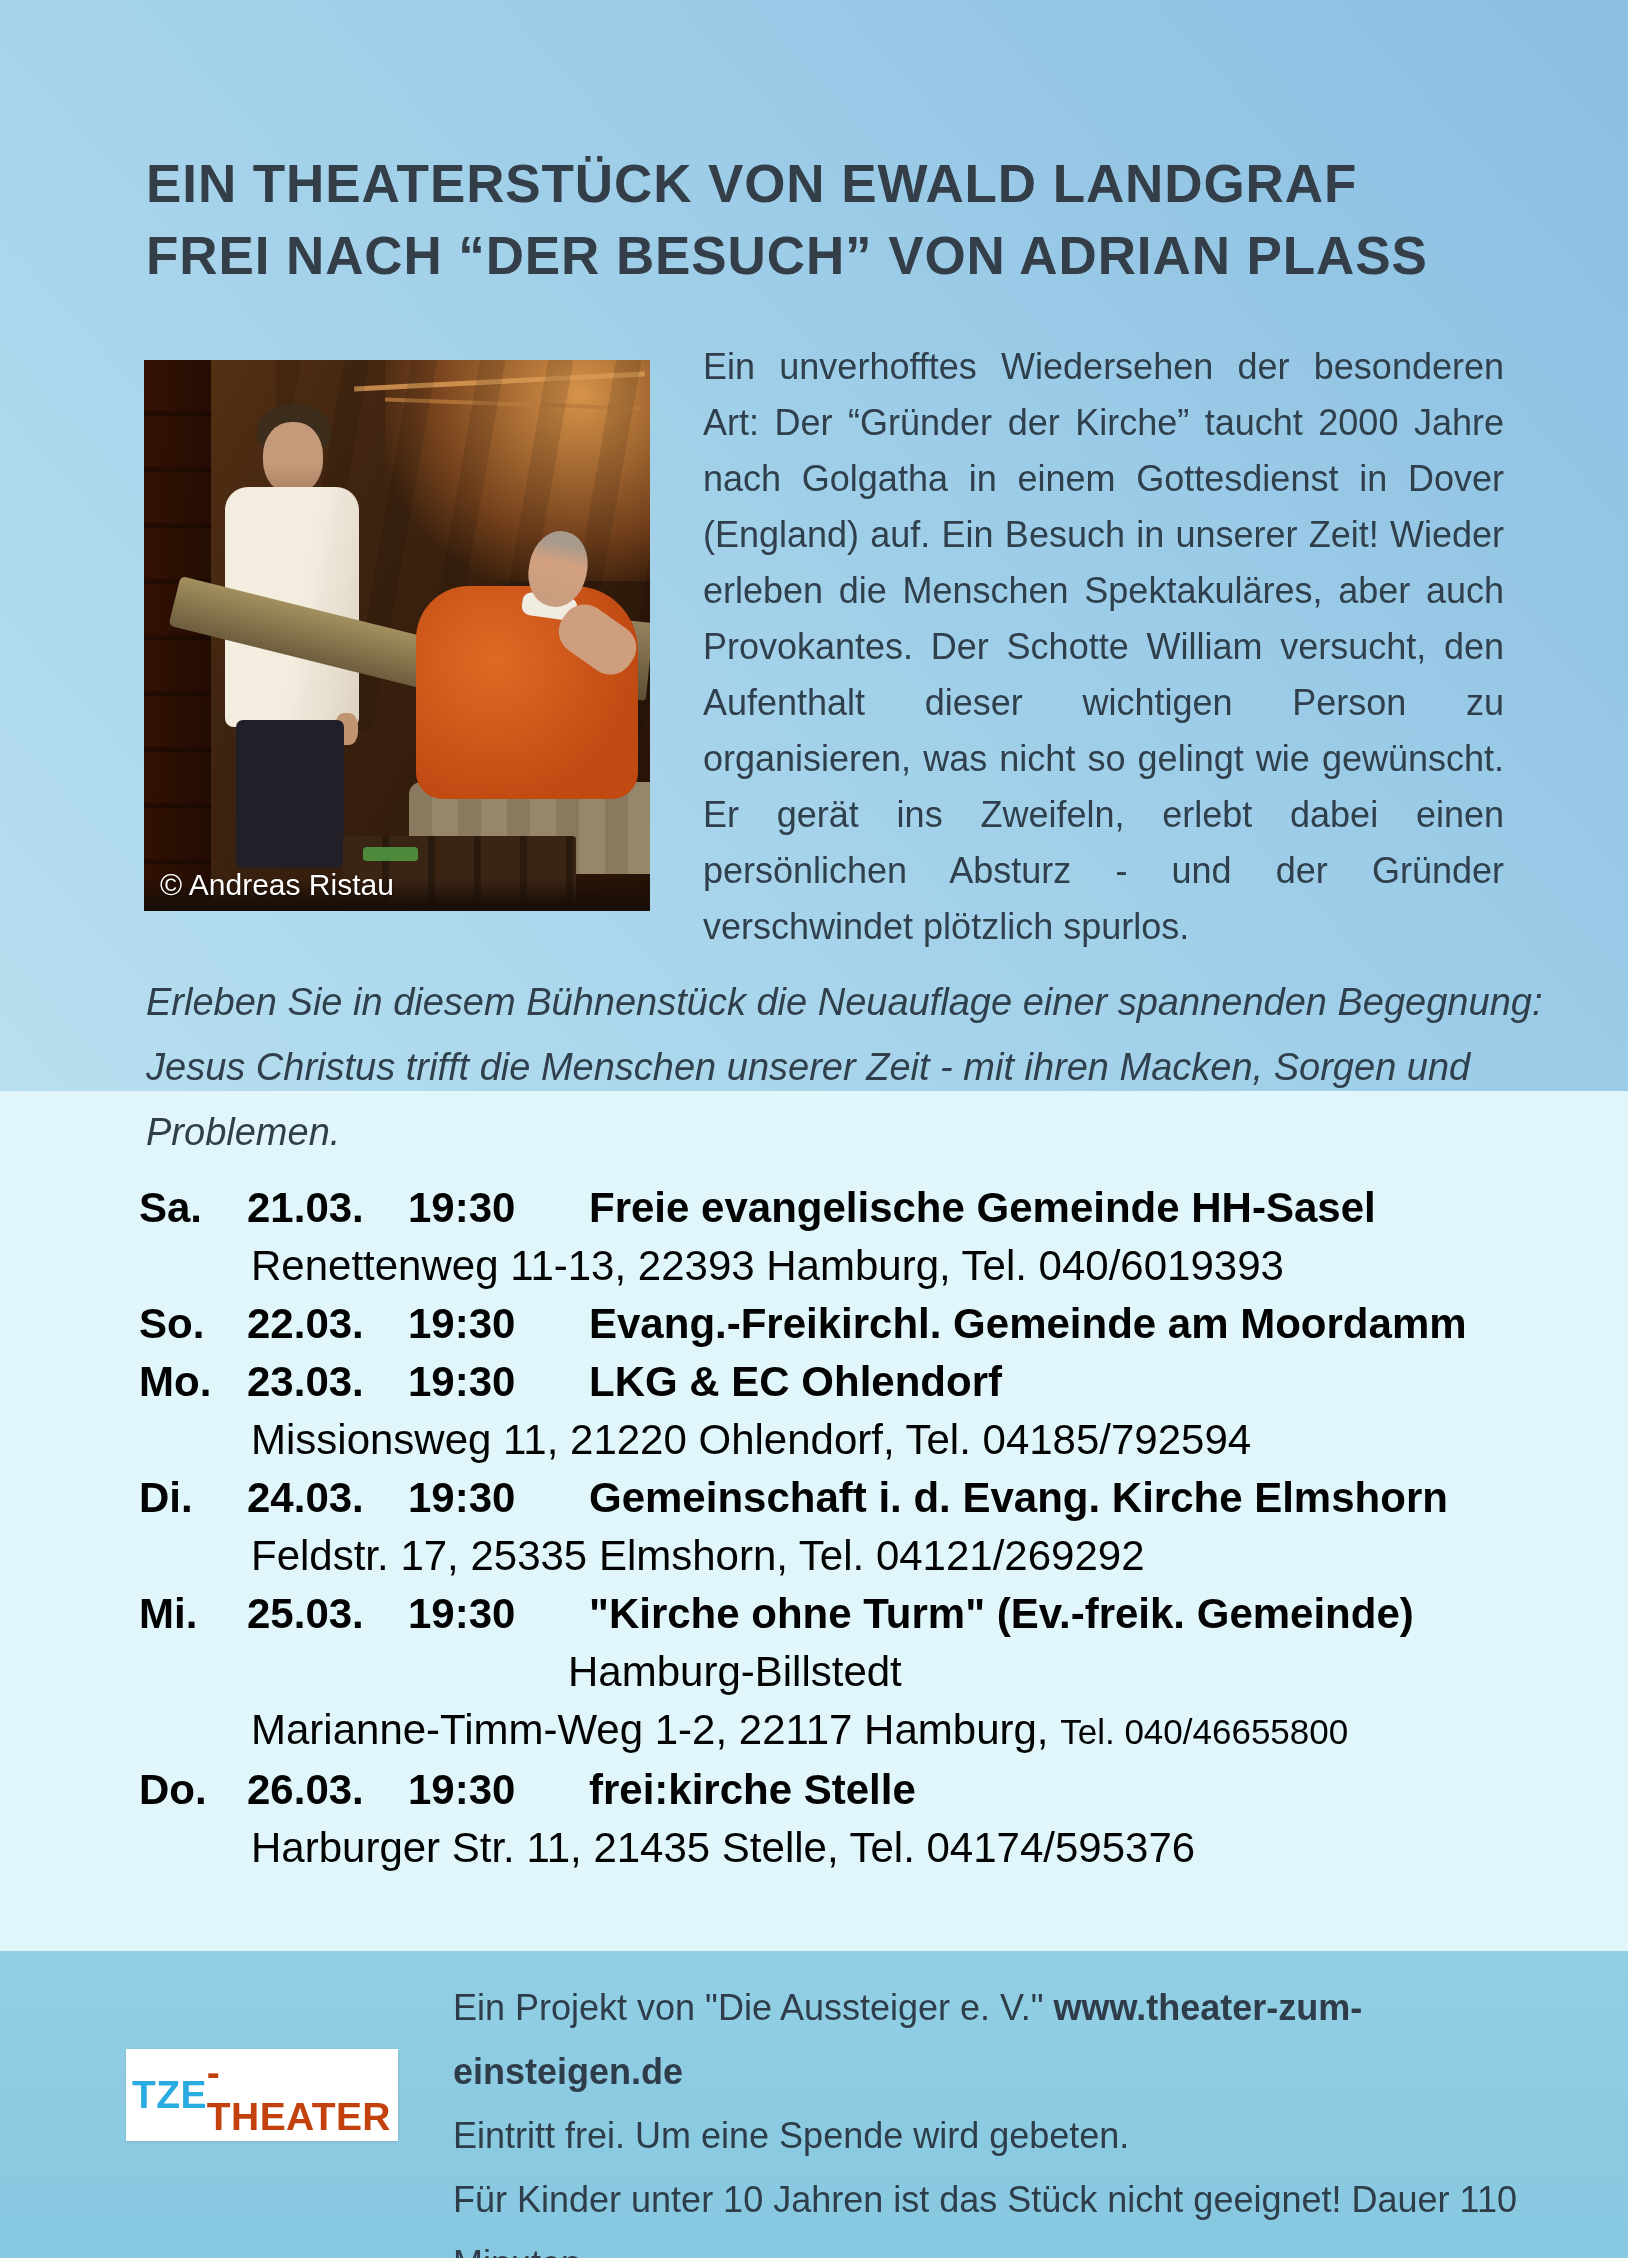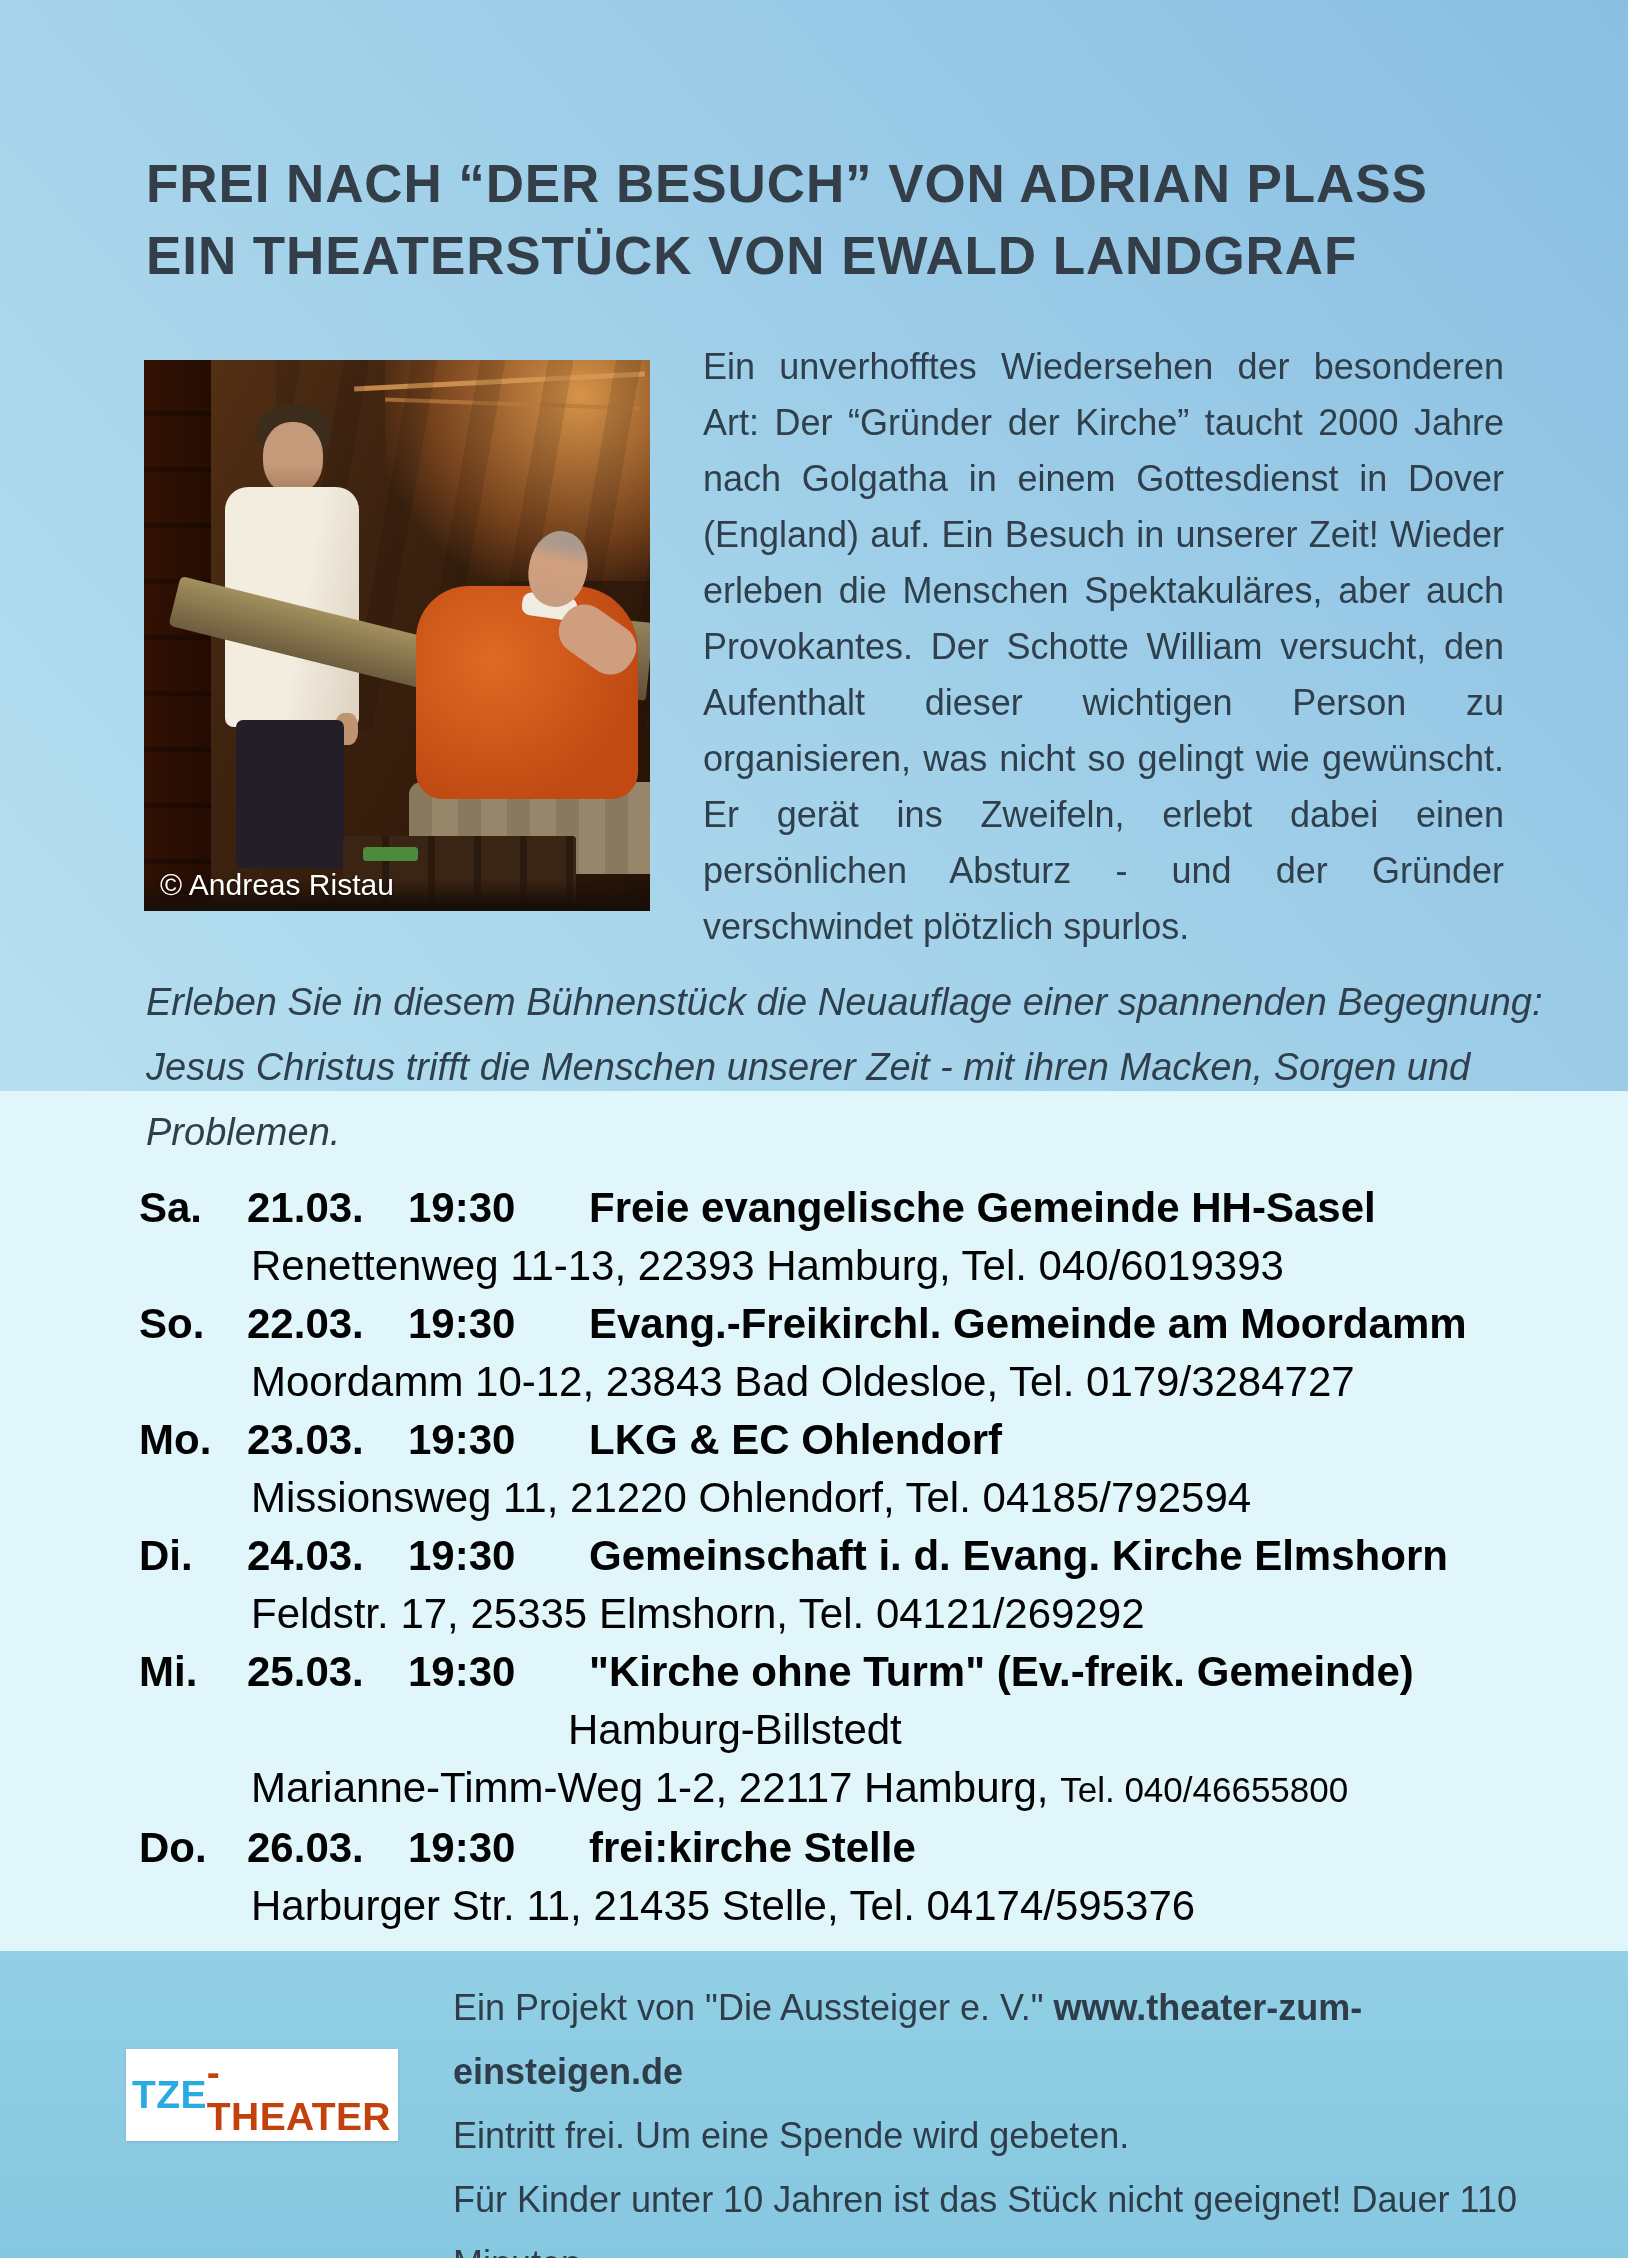--- a/index.html
+++ b/index.html
@@ -81,22 +81,22 @@
   .logo-theater{color:#c2410c;}
 </style>
 </head>
 <body>
 
 <div class="page">
   <div class="band-light"></div>
   <div class="band-footer"></div>
 
   <div class="title">
+    <div>EIN THEATERSTÜCK VON EWALD LANDGRAF</div>
     <div>FREI NACH “DER BESUCH” VON ADRIAN PLASS</div>
-    <div>EIN THEATERSTÜCK VON EWALD LANDGRAF</div>
   </div>
 
   <div class="photo">
     <div class="ph-glow"></div>
     <div class="rig-bar1"></div>
     <div class="rig-bar2"></div>
     <div class="ph-wall"></div>
     <div class="ph-folds"></div>
     <div class="sm-hair"></div>
     <div class="sm-head"></div>
@@ -132,21 +132,20 @@
       <div class="s-addr">Renettenweg 11-13, 22393 Hamburg, Tel. 040/6019393</div>
     </div>
 
     <div class="sched-row">
       <div class="s-line1">
         <span class="s-day">So.</span>
         <span class="s-date">22.03.</span>
         <span class="s-time">19:30</span>
         <span class="s-venue">Evang.-Freikirchl. Gemeinde am Moordamm</span>
       </div>
-      <div class="s-addr">Moordamm 10-12, 23843 Bad Oldesloe, Tel. 0179/3284727</div>
     </div>
 
     <div class="sched-row">
       <div class="s-line1">
         <span class="s-day">Mo.</span>
         <span class="s-date">23.03.</span>
         <span class="s-time">19:30</span>
         <span class="s-venue">LKG &amp; EC Ohlendorf</span>
       </div>
       <div class="s-addr">Missionsweg 11, 21220 Ohlendorf, Tel. 04185/792594</div>

